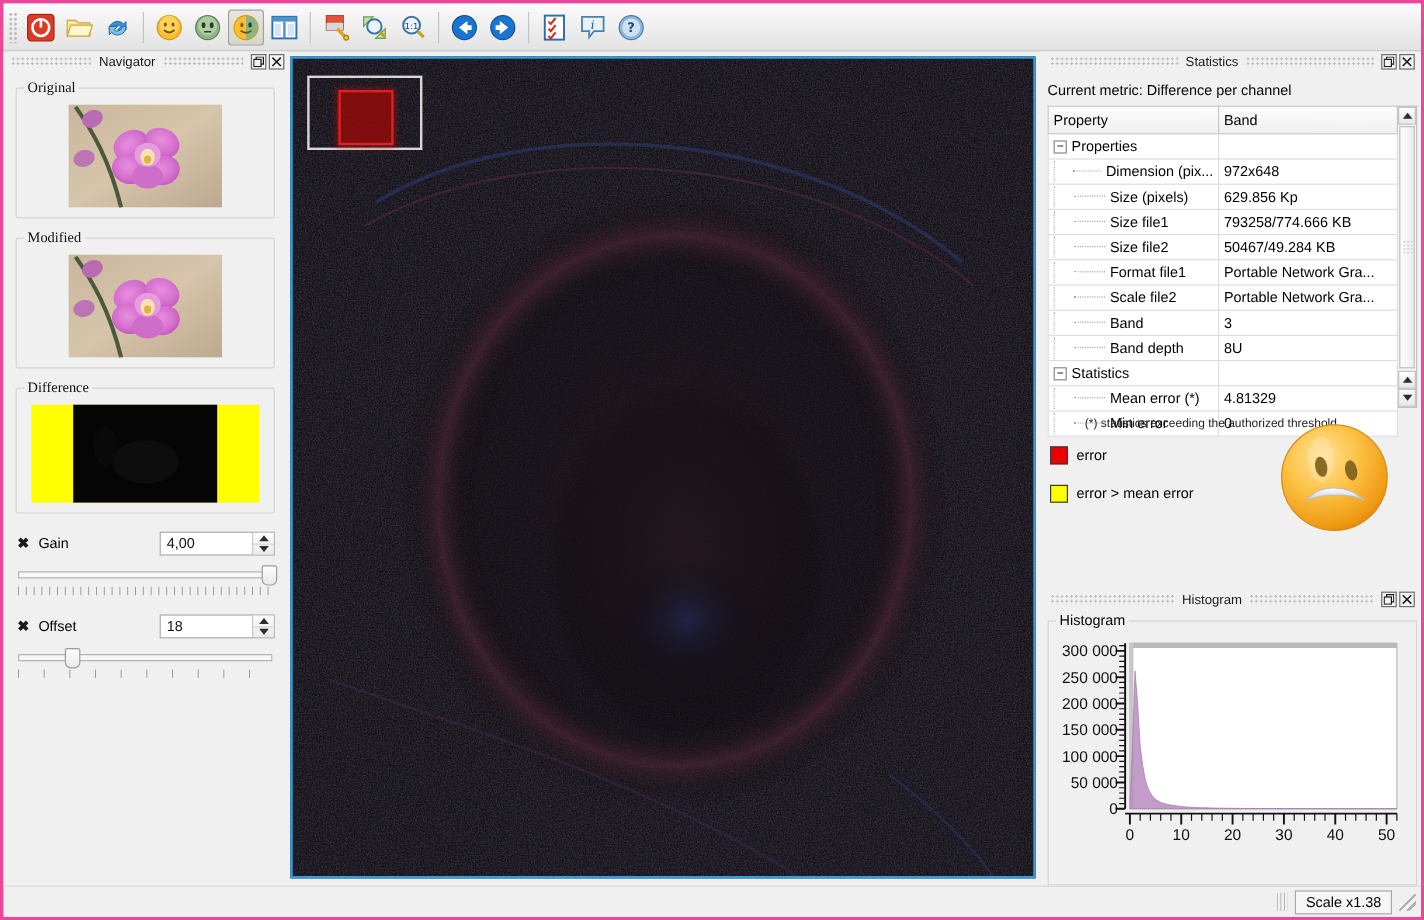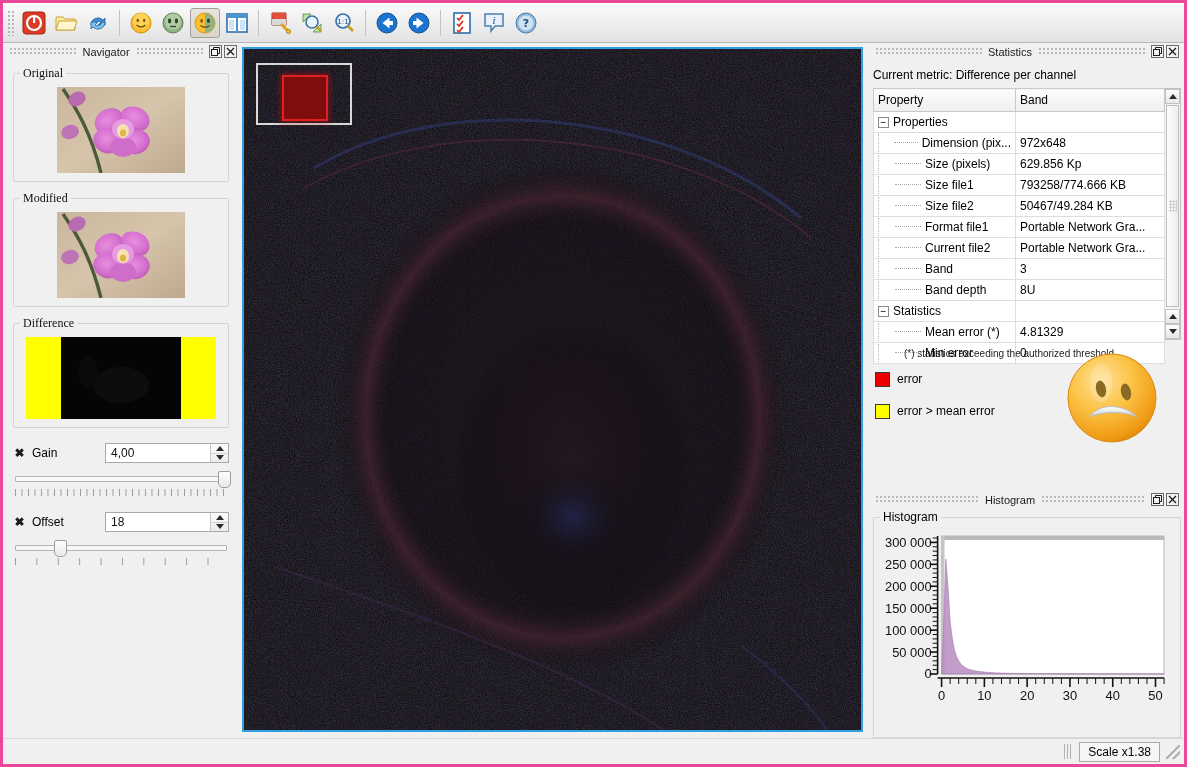--- a/index.html
+++ b/index.html
@@ -137,21 +137,21 @@
   }
   .x-check {
     width: 13px; height: 13px;
     display: flex; align-items: center; justify-content: center;
     font-size: 12px; font-weight: bold;
     color: #1b1b1b;
     margin-right: 6px;
   }
   .ctl-label { font-size: 12px; flex: 1 1 auto; }
   .spin {
-    display: flex; width: 124px; height: 20px;
+    display: flex; width: 96px; height: 20px;
     border: 1px solid #a9a9a9; background: #fff;
     box-sizing: border-box;
   }
   .spin input {
     flex: 1 1 auto; border: 0; outline: none;
     font-family: "Liberation Sans", sans-serif;
     font-size: 12px; padding-left: 5px;
     background: transparent; width: 100%;
     color: #111;
   }
@@ -833,21 +833,21 @@
                       <span>Format file1</span>
                     </span>
                 </td>
                 <td>Portable Network Gra...</td>
               </tr>
               <tr>
                 <td>
                   <span class="cellinner">
                       <span class="indent-guide"></span>
                       <span class="dashlead"></span>
-                      <span>Current file2</span>
+                      <span>Scale file2</span>
                     </span>
                 </td>
                 <td>Portable Network Gra...</td>
               </tr>
               <tr>
                 <td>
                   <span class="cellinner">
                       <span class="indent-guide"></span>
                       <span class="dashlead"></span>
                       <span>Band</span>

